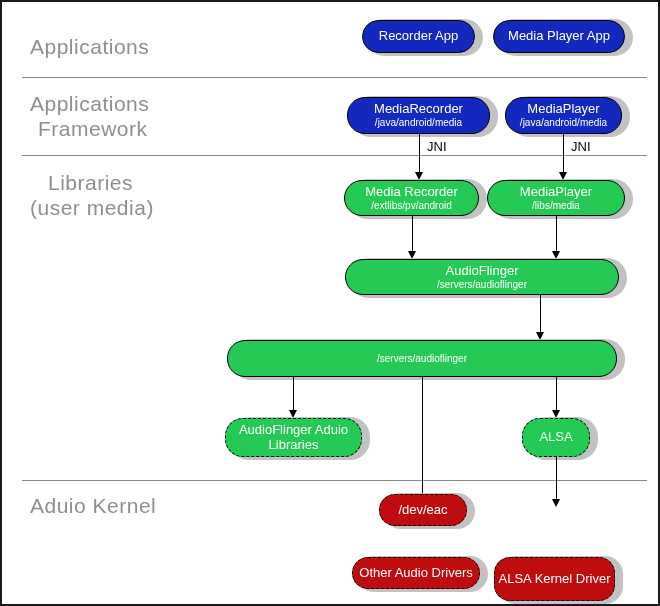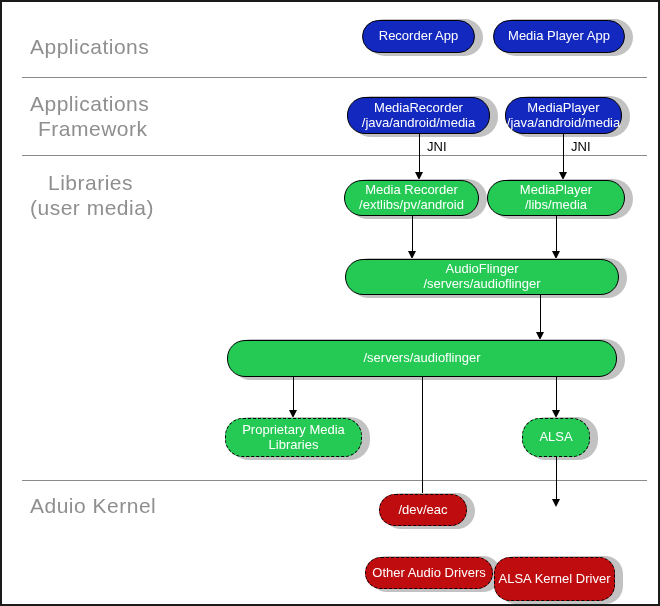--- a/index.html
+++ b/index.html
@@ -31,21 +31,21 @@
     border:1.5px solid #000;
     border-radius:18px;
     color:#fff;
     display:flex;flex-direction:column;
     align-items:center;justify-content:center;
     text-align:center;
     box-shadow:6px 1px 0 2px #c2c2c2;
     line-height:1.15;
   }
   .pill .t{font-size:13px;}
-  .pill .s{font-size:13px;}
+  .pill .s{font-size:10px;}
   .blue{background:#1328be;}
   .green{background:#25ca55;}
   .red{background:#bf0c0e;}
   .dashed{border:1.5px dashed #000;}
   .vline{position:absolute;width:1px;background:#000;}
   .ah{
     position:absolute;width:0;height:0;
     border-left:4px solid transparent;
     border-right:4px solid transparent;
     border-top:8px solid #000;
@@ -121,33 +121,33 @@
   <div class="vline" style="left:291px;top:375px;height:34px"></div>
   <div class="ah" style="left:287px;top:408px"></div>
 
   <div class="vline" style="left:420px;top:375px;height:123px"></div>
   <div class="ah" style="left:416px;top:497px"></div>
 
   <div class="vline" style="left:554px;top:375px;height:34px"></div>
   <div class="ah" style="left:550px;top:408px"></div>
 
   <div class="pill green dashed" style="left:223px;top:416px;width:137px;height:39px">
-    <span class="t">Proprietary Media</span>
+    <span class="t">AudioFlinger Aduio</span>
     <span class="t">Libraries</span>
   </div>
   <div class="pill green dashed" style="left:520px;top:416px;width:68px;height:39px">
     <span class="t">ALSA</span>
   </div>
 
   <div class="vline" style="left:554px;top:455px;height:43px"></div>
   <div class="ah" style="left:550px;top:497px"></div>
 
   <div class="pill red dashed" style="left:377px;top:492px;width:88px;height:32px;border-radius:16px">
     <span class="t">/dev/eac</span>
   </div>
-  <div class="pill red dashed" style="left:363px;top:555px;width:128px;height:32px;border-radius:16px">
+  <div class="pill red dashed" style="left:350px;top:555px;width:128px;height:32px;border-radius:16px">
     <span class="t">Other Audio Drivers</span>
   </div>
   <div class="pill red dashed" style="left:492px;top:555px;width:121px;height:44px;border-radius:16px">
     <span class="t">ALSA Kernel Driver</span>
   </div>
 
 </div>
 
 </body></html>

